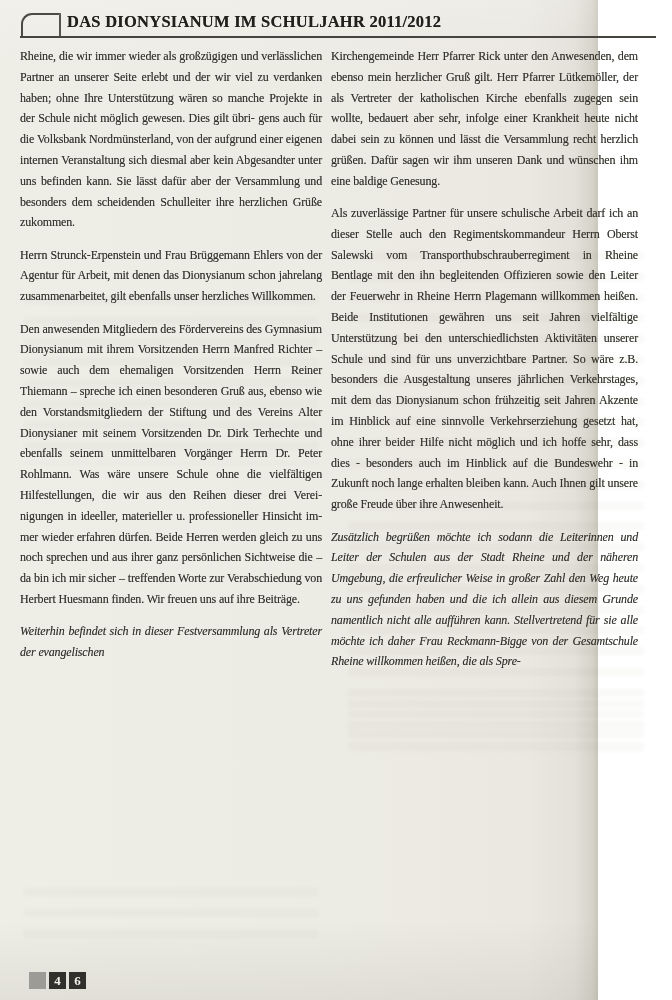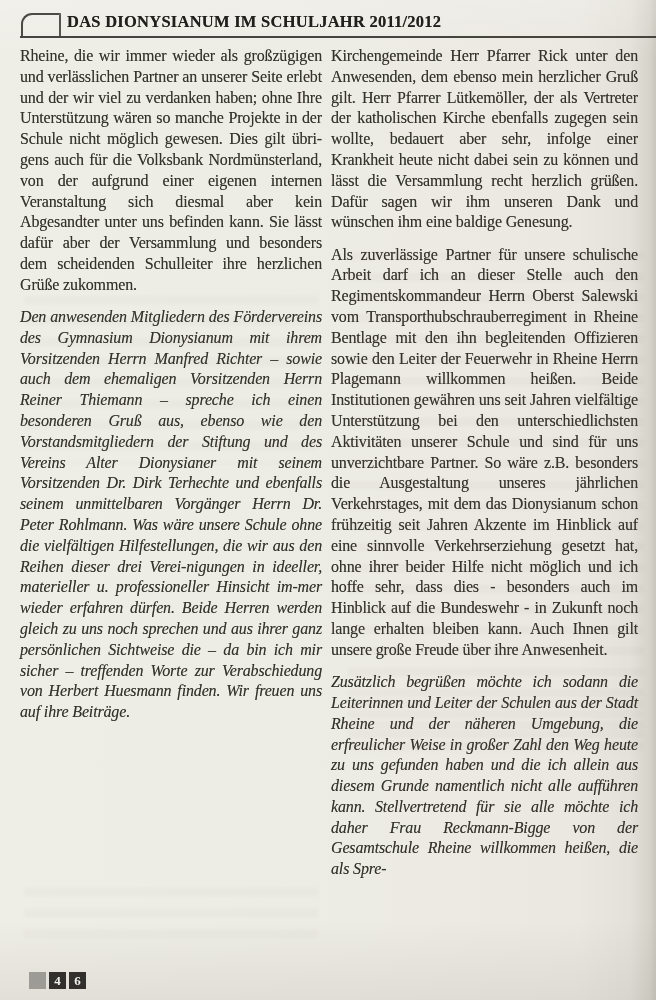--- a/index.html
+++ b/index.html
@@ -1,24 +1,25 @@
 <!DOCTYPE html>
 <html lang="de" style="--paper: #ecebe4; --ink: #33322c; --header-ink: #21201c; --rule: #45443f; --page-box-bg: #31302c; --page-box-text: #f1f0ea; --page-square: #9c9b95;"><head>
 <meta charset="utf-8">
 <style>
   html, body { margin:0; padding:0; }
   body {
     width:672px; height:1000px; overflow:hidden;
     font-family:"Liberation Serif", serif;
   }
   .page {
-    position:relative; width:656px; height:1000px;
+    position:relative; width:560px; height:1000px;
     background:
       linear-gradient(180deg, rgba(255,255,255,.18) 0%, rgba(0,0,0,0) 6%, rgba(0,0,0,0) 92%, rgba(110,105,95,.10) 100%),
       linear-gradient(90deg, #eeede6 0%, var(--paper, #ecebe4) 55%, #eae8e1 88%, #e3e1d9 96%, #d6d3ca 99%, #c9c6bc 100%);
+    padding-left: 38px;
   }
 
   
   .tab-mark {
     position:absolute; left:21px; top:13px; width:36px; height:22px;
     border-top:2px solid #4b4a44; border-left:2px solid #4b4a44; border-right:2px solid #55544e;
     border-top-left-radius:11px;
   }
   .page-title {
     position:absolute; left:67px; top:12px; margin:0;
@@ -29,21 +30,21 @@
     white-space:nowrap;
   }
   .rule {
     position:absolute; left:20px; top:36px; width:636px; height:2px;
     background:var(--rule, #45443f);
   }
 
   
   .col {
     position:absolute; top:46px;
-    font-size:16px; line-height:20.8px; letter-spacing:-0.15px;
+    font-size:12px; line-height:20.8px; letter-spacing:-0.15px;
     text-align:justify; color:var(--ink, #33322c);
     text-shadow:0 0 .6px rgba(51,50,44,.5);
   }
   .col-left  { left:20px;  width:302px; }
   .col-right { left:331px; width:307px; }
   .col p { margin:0 0 11.5px 0; }
   .col p:last-child { margin-bottom:0;font-style:italic; }
 
   
   .bleed {
@@ -73,21 +74,23 @@
 <div class="page">
 
   <header>
     <span class="tab-mark"></span>
     <h1 class="page-title">DAS DIONYSIANUM IM SCHULJAHR 2011/2012</h1>
     <div class="rule"></div>
   </header>
 
   <section class="col col-left">
     <p>Rheine, die wir immer wieder als großzügigen und verlässlichen Partner an unserer Seite erlebt und der wir viel zu verdanken haben; ohne Ihre Unterstützung wären so manche Projekte in der Schule nicht möglich gewesen. Dies gilt übri- gens auch für die Volksbank Nordmünsterland, von der aufgrund einer eigenen internen Veranstaltung sich diesmal aber kein Abgesandter unter uns befinden kann. Sie lässt dafür aber der Versammlung und besonders dem scheidenden Schulleiter ihre herzlichen Grüße zukommen.</p>
+    <p>Herrn Strunck-Erpenstein und Frau Brüggemann Ehlers von der Agentur für Arbeit, mit denen das Dionysianum schon jahrelang zusammenarbeitet, gilt ebenfalls unser herzliches Willkommen.</p>
     <p>Den anwesenden Mitgliedern des Fördervereins des Gymnasium Dionysianum mit ihrem Vorsitzenden Herrn Manfred Richter – sowie auch dem ehemaligen Vorsitzenden Herrn Reiner Thiemann – spreche ich einen besonderen Gruß aus, ebenso wie den Vorstandsmitgliedern der Stiftung und des Vereins Alter Dionysianer mit seinem Vorsitzenden Dr. Dirk Terhechte und ebenfalls seinem unmittelbaren Vorgänger Herrn Dr. Peter Rohlmann. Was wäre unsere Schule ohne die vielfältigen Hilfestellungen, die wir aus den Reihen dieser drei Verei-nigungen in ideeller, materieller u. professioneller Hinsicht im-mer wieder erfahren dürfen. Beide Herren werden gleich zu uns noch sprechen und aus ihrer ganz persönlichen Sichtweise die – da bin ich mir sicher – treffenden Worte zur Verabschiedung von Herbert Huesmann finden. Wir freuen uns auf ihre Beiträge.</p>
+    <p>Weiterhin befindet sich in dieser Festversammlung als Vertreter der evangelischen</p>
   </section>
 
   <section class="col col-right">
     <p>Kirchengemeinde Herr Pfarrer Rick unter den Anwesenden, dem ebenso mein herzlicher Gruß gilt. Herr Pfarrer Lütkemöller, der als Vertreter der katholischen Kirche ebenfalls zugegen sein wollte, bedauert aber sehr, infolge einer Krankheit heute nicht dabei sein zu können und lässt die Versammlung recht herzlich grüßen. Dafür sagen wir ihm unseren Dank und wünschen ihm eine baldige Genesung.</p>
     <p>Als zuverlässige Partner für unsere schulische Arbeit darf ich an dieser Stelle auch den Regimentskommandeur Herrn Oberst Salewski vom Transporthubschrauberregiment in Rheine Bentlage mit den ihn begleitenden Offizieren sowie den Leiter der Feuerwehr in Rheine Herrn Plagemann willkommen heißen. Beide Institutionen gewähren uns seit Jahren vielfältige Unterstützung bei den unterschiedlichsten Aktivitäten unserer Schule und sind für uns unverzichtbare Partner. So wäre z.B. besonders die Ausgestaltung unseres jährlichen Verkehrstages, mit dem das Dionysianum schon frühzeitig seit Jahren Akzente im Hinblick auf eine sinnvolle Verkehrserziehung gesetzt hat, ohne ihrer beider Hilfe nicht möglich und ich hoffe sehr, dass dies - besonders auch im Hinblick auf die Bundeswehr - in Zukunft noch lange erhalten bleiben kann. Auch Ihnen gilt unsere große Freude über ihre Anwesenheit.</p>
     <p>Zusätzlich begrüßen möchte ich sodann die Leiterinnen und Leiter der Schulen aus der Stadt Rheine und der näheren Umgebung, die erfreulicher Weise in großer Zahl den Weg heute zu uns gefunden haben und die ich allein aus diesem Grunde namentlich nicht alle aufführen kann. Stellvertretend für sie alle möchte ich daher Frau Reckmann-Bigge von der Gesamtschule Rheine willkommen heißen, die als Spre-</p>
   </section>
 
   <div class="bleed bleed-a"></div>
   <div class="bleed bleed-b"></div>

